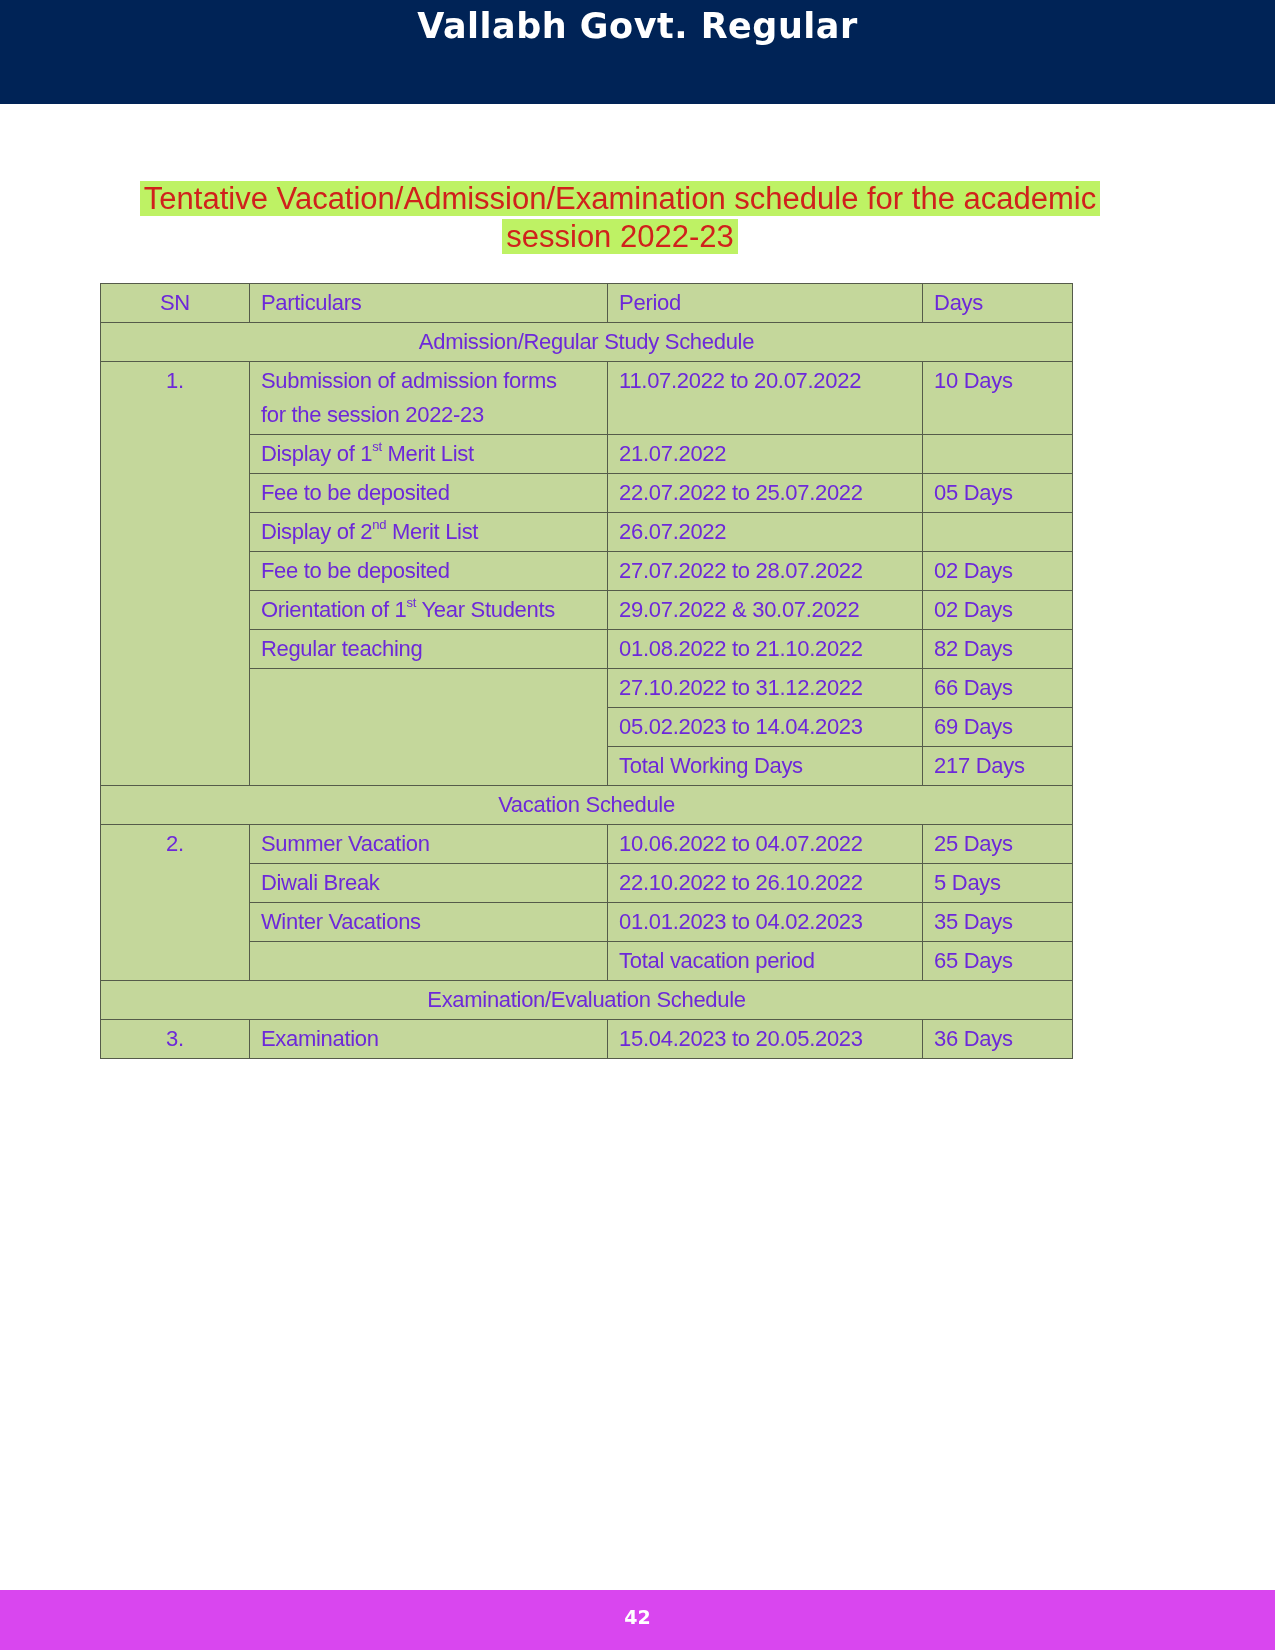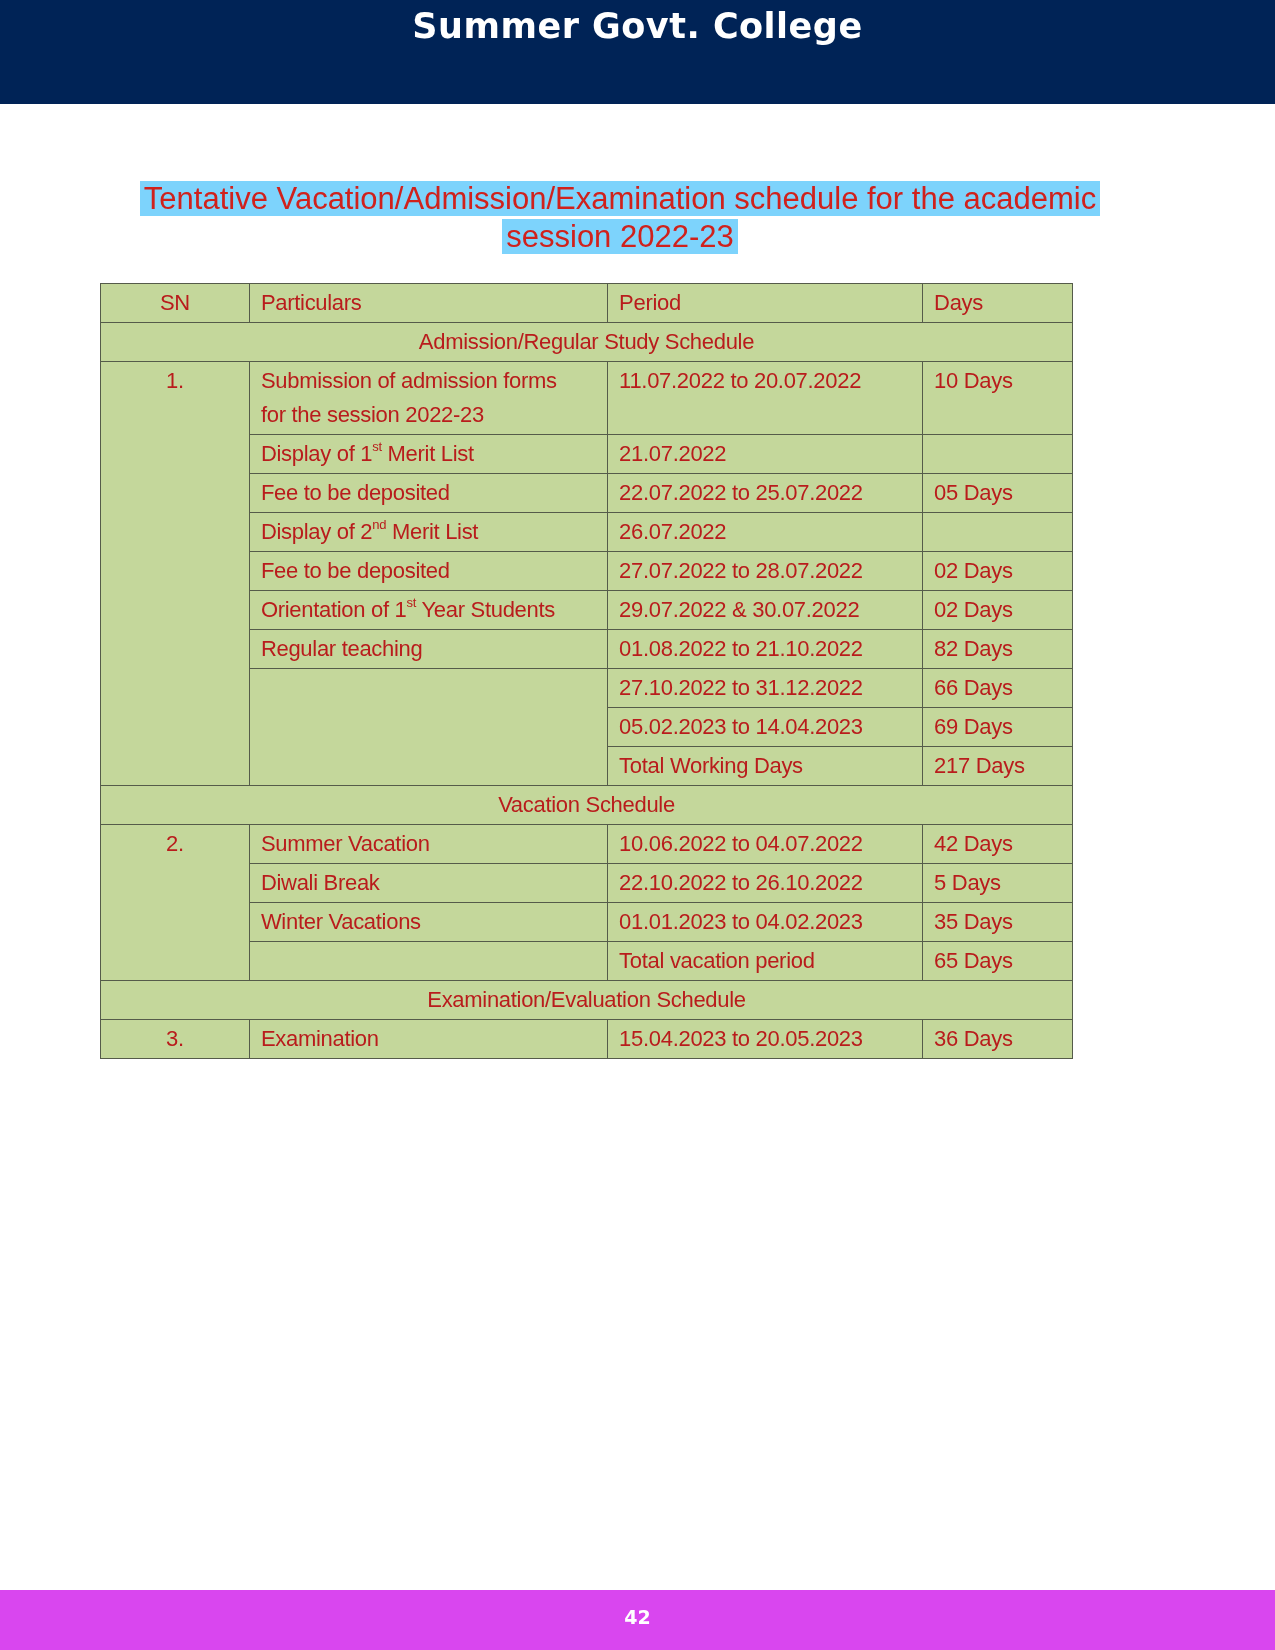--- a/index.html
+++ b/index.html
@@ -2,35 +2,35 @@
 <html><head>
 <meta charset="utf-8">
 <style>
   html, body { margin: 0; padding: 0; }
   body { width: 1275px; height: 1650px; position: relative; background: #ffffff; font-family: "Liberation Sans", sans-serif; overflow: hidden; }
   .header { position: absolute; left: 0; top: 0; width: 1275px; height: 104px; background: #002356; }
   .header-title { position: absolute; left: 0; width: 1275px; top: 6px; text-align: center; color: #ffffff; font-family: "DejaVu Sans", sans-serif; font-weight: bold; font-size: 35px; letter-spacing: 0.5px; }
   .footer { position: absolute; left: 0; top: 1590px; width: 1275px; height: 60px; background: #d946ef; }
   .page-number { position: absolute; left: 0; width: 1275px; top: 16px; text-align: center; color: #ffffff; font-family: "DejaVu Sans", sans-serif; font-weight: bold; font-size: 19px; }
   .doc-title { position: absolute; left: 100px; top: 180px; width: 1040px; text-align: center; color: #d0211c; font-size: 31px; line-height: 38px; }
-  .doc-title span { background: #7dd3fc; padding: 0 4px; }
-  table.schedule { position: absolute; left: 100px; top: 283px; width: 973px; border-collapse: collapse; background: #c4d79b; font-size: 22px; color: #b91c1c; letter-spacing: -0.3px; }
+  .doc-title span { background: #bef264; padding: 0 4px; }
+  table.schedule { position: absolute; left: 100px; top: 283px; width: 973px; border-collapse: collapse; background: #c4d79b; font-size: 22px; color: #6d28d9; letter-spacing: -0.3px; }
   table.schedule td { border: 1.5px solid #555b4a; padding: 2px 11px; height: 34px; vertical-align: top; line-height: 34px; }
   .c-sn { width: 125px; text-align: center; }
   .c-part { width: 333px; }
   .c-period { width: 290px; }
   .c-days { width: 126px; }
   td.section { text-align: center; }
   sup { font-size: 13px; line-height: 0; position: relative; top: -2px; }
 </style>
 </head>
 <body>
 
 <div class="header">
-  <div class="header-title">Summer Govt. College</div>
+  <div class="header-title">Vallabh Govt. Regular</div>
 </div>
 
 <div class="doc-title">
   <span>Tentative Vacation/Admission/Examination schedule for the academic</span><br>
   <span>session 2022-23</span>
 </div>
 
 <table class="schedule">
   <tbody>
       <tr>
@@ -93,21 +93,21 @@
     <td class="c-days">217 Days</td>
   </tr>
 
   <tr>
     <td colspan="4" class="section">Vacation Schedule</td>
   </tr>
   <tr>
     <td class="c-sn" rowspan="4">2.</td>
     <td class="c-part">Summer Vacation</td>
     <td class="c-period">10.06.2022 to 04.07.2022</td>
-    <td class="c-days">42 Days</td>
+    <td class="c-days">25 Days</td>
   </tr>
   <tr>
     <td class="c-part">Diwali Break</td>
     <td class="c-period">22.10.2022 to 26.10.2022</td>
     <td class="c-days">5 Days</td>
   </tr>
   <tr>
     <td class="c-part">Winter Vacations</td>
     <td class="c-period">01.01.2023 to 04.02.2023</td>
     <td class="c-days">35 Days</td>

